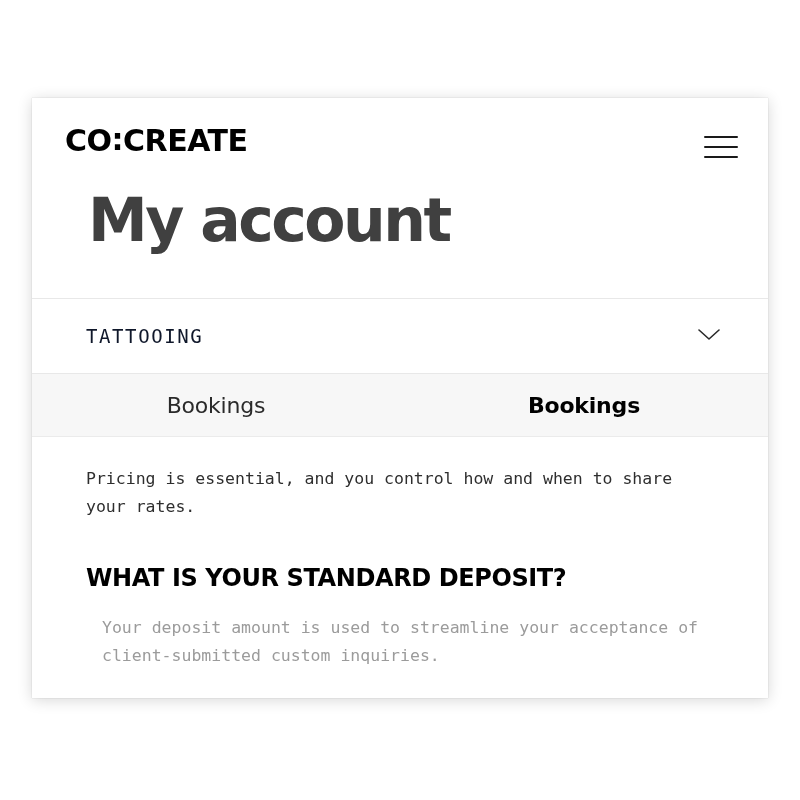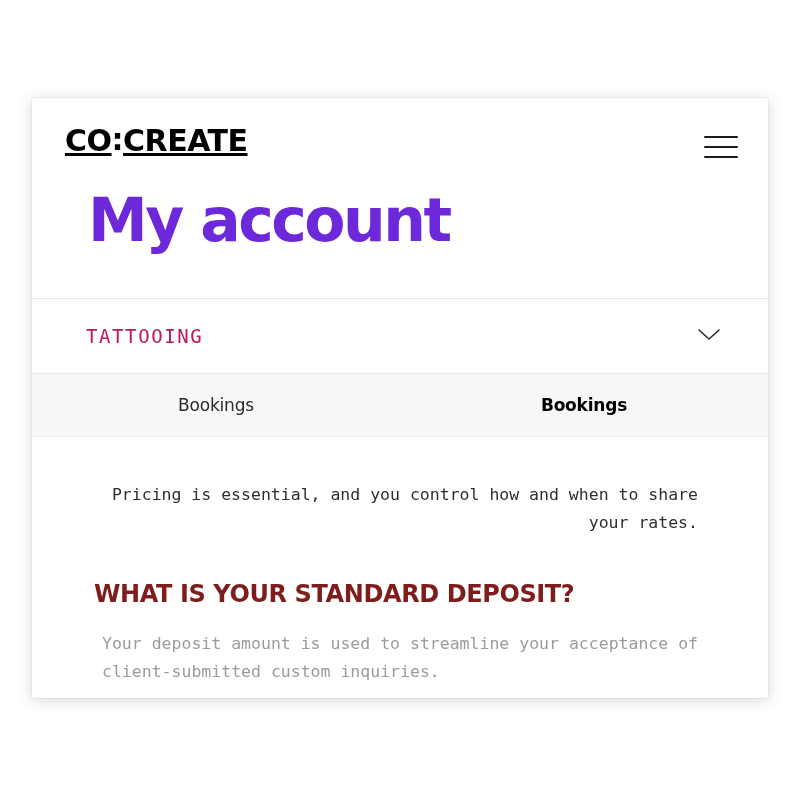--- a/index.html
+++ b/index.html
@@ -45,21 +45,20 @@
     position: absolute;
     left: 33px;
     top: 28px;
     font-family: "DejaVu Sans", sans-serif;
     font-weight: bold;
     font-size: 30px;
     letter-spacing: -0.5px;
     color: #000000;
     line-height: 1;
     white-space: nowrap;
-    text-decoration: underline;
   }
   .brand .colon-dot {
     display: inline-block;
     position: relative;
     top: -1px;
   }
 
   .menu-button {
     position: absolute;
     right: 30px;
@@ -78,41 +77,41 @@
   .menu-button span:last-child { margin-bottom: 0; }
 
   .page-title {
     position: absolute;
     left: 56px;
     top: 92px;
     font-family: "DejaVu Sans", sans-serif;
     font-weight: bold;
     font-size: 60px;
     letter-spacing: -2.5px;
-    color: #6d28d9;
+    color: #404040;
     line-height: 1;
     white-space: nowrap;
   }
 
   
   .section-select {
     position: relative;
     height: 74px;
     border-bottom: 1px solid #e8e8e8;
     background: #ffffff;
     cursor: pointer;
   }
   .section-select .label {
     position: absolute;
     left: 54px;
     top: 26px;
     font-family: "DejaVu Sans Mono", monospace;
     font-size: 19px;
     letter-spacing: 1.6px;
-    color: #be185d;
+    color: #0f172a;
   }
   .chevron {
     position: absolute;
     right: 48px;
     top: 30px;
     width: 22px;
     height: 12px;
   }
   .chevron svg { display: block; }
 
@@ -122,21 +121,21 @@
     height: 62px;
     background: #f7f7f7;
     border-bottom: 1px solid #ebebeb;
   }
   .tab {
     flex: 1;
     display: flex;
     align-items: center;
     justify-content: center;
     font-family: "DejaVu Sans", sans-serif;
-    font-size: 17px;
+    font-size: 22px;
     color: #2a2a2a;
     cursor: pointer;
     letter-spacing: -0.2px;
     text-align: right;
   }
   .tab.active {
     font-weight: bold;
     color: #000000;
   }
 
@@ -145,30 +144,29 @@
     padding: 28px 54px 0 54px;
     background: #ffffff;
   }
   .intro {
     font-family: "DejaVu Sans Mono", monospace;
     font-size: 16.5px;
     line-height: 1.72;
     color: #2e2e2e;
     letter-spacing: 0px;
     max-width: 640px;
-    margin: 16px;
-    text-align: right;
+    margin: 0;
   }
   .question {
-    margin: 42px 0 0 8px;
+    margin: 42px 0 0 0;
     font-family: "DejaVu Sans", sans-serif;
     font-weight: bold;
     font-size: 24px;
     letter-spacing: -0.4px;
-    color: #7f1d1d;
+    color: #000000;
   }
   .answer {
     margin: 22px 0 0 16px;
     font-family: "DejaVu Sans Mono", monospace;
     font-size: 16.5px;
     line-height: 1.7;
     color: #9b9b9b;
     max-width: 620px;
   }
 </style>

